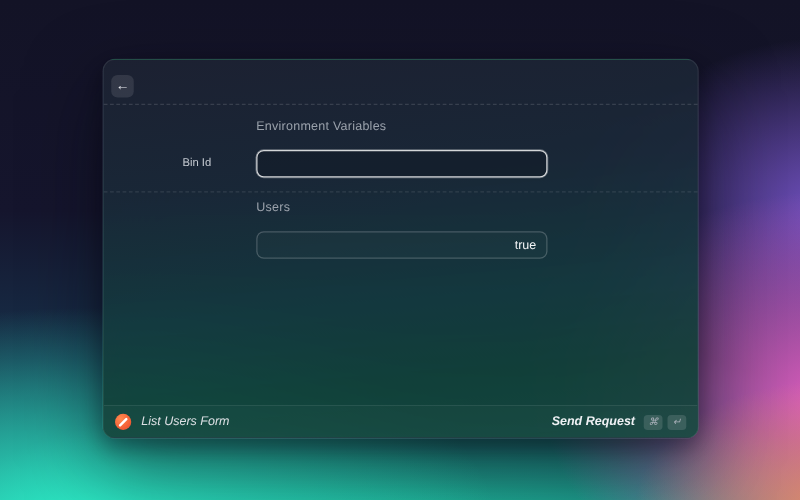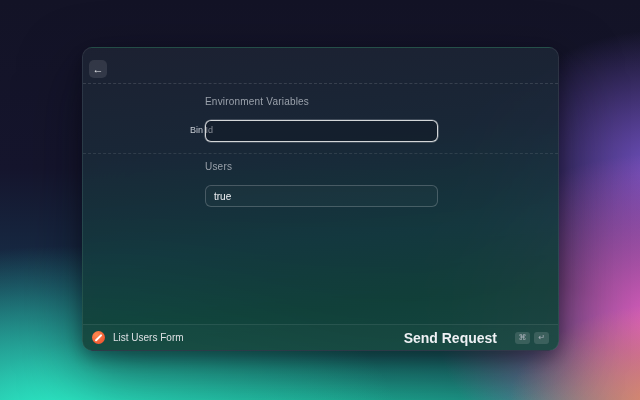--- a/index.html
+++ b/index.html
@@ -45,70 +45,71 @@
     font-family:"Liberation Sans", sans-serif;
   }
   .content { position:absolute; left:0; top:36px; right:0; bottom:26px; }
   .section-title {
     position:absolute; left:122px;
     font-size:10px; color:#9aa1ab; letter-spacing:0.2px;
   }
   .title1 { top:12px; }
   .title2 { top:77px; }
   .field-label {
-    position:absolute; left:0; width:130px; text-align:right;
+    position:absolute; left:0; width:86px; text-align:right;
     font-size:9px; color:#c6cbd2;
   }
   .label1 { top:41px; }
   .label2 { top:106px; }
   .field-input {
     position:absolute; left:122px; width:233px; height:22px;
     border-radius:6px;
     background:rgba(11,17,30,0.35);
     color:#f2f4f6; font-size:10px; padding:0 8px;
     font-family:"Liberation Sans", sans-serif;
     outline:none;
+    text-align:right;
   }
   .input1 {
     top:36px;
     border:1px solid rgba(255,255,255,0.82);
     box-shadow:0 0 0 0.6px rgba(255,255,255,0.35);
   }
   .divider {
     position:absolute; left:0; right:0; top:69px;
     border-top:1px dashed rgba(255,255,255,0.10);
   }
   .input2 {
     top:101px;
     border:1px solid rgba(255,255,255,0.20);
     background:rgba(255,255,255,0.02);
   }
   .footer {
     position:absolute; left:0; right:0; bottom:0; height:26px;
     border-top:1px solid rgba(255,255,255,0.08);
     background:rgba(255,255,255,0.02);
     border-radius:0 0 10px 10px;
-    display:flex; align-items:center; padding:0 9px;
+    display:flex; align-items:center; padding:0 9px;font-style:italic;
   }
   .app-icon {
     position:relative; width:13px; height:13px; flex:0 0 13px;
     border-radius:50%;
     background:radial-gradient(circle at 35% 30%, #ff8a50 0%, #f25a33 70%);
     overflow:hidden;
   }
   .app-icon .pencil {
     position:absolute; left:2.2px; top:5.8px; width:8.6px; height:1.7px;
     background:#ffffff; border-radius:1px; transform:rotate(-45deg);
   }
   .app-name { margin-left:8px; font-size:10px; color:#dde0e4; }
   .action {
     margin-left:auto; display:flex; align-items:center; gap:4px;
     cursor:pointer;
   }
-  .action-label { font-size:14px; font-weight:700; color:#eef1f4; margin-right:14px; }
+  .action-label { font-size:10px; font-weight:700; color:#eef1f4; margin-right:3px; }
   .keycap {
     display:inline-block; width:15px; height:12px;
     border-radius:3px; background:rgba(255,255,255,0.13);
     color:#aab1ba; font-size:8px; line-height:12px; text-align:center;
   }
 </style>
 </head>
 <body>
 
 <div class="desktop">

